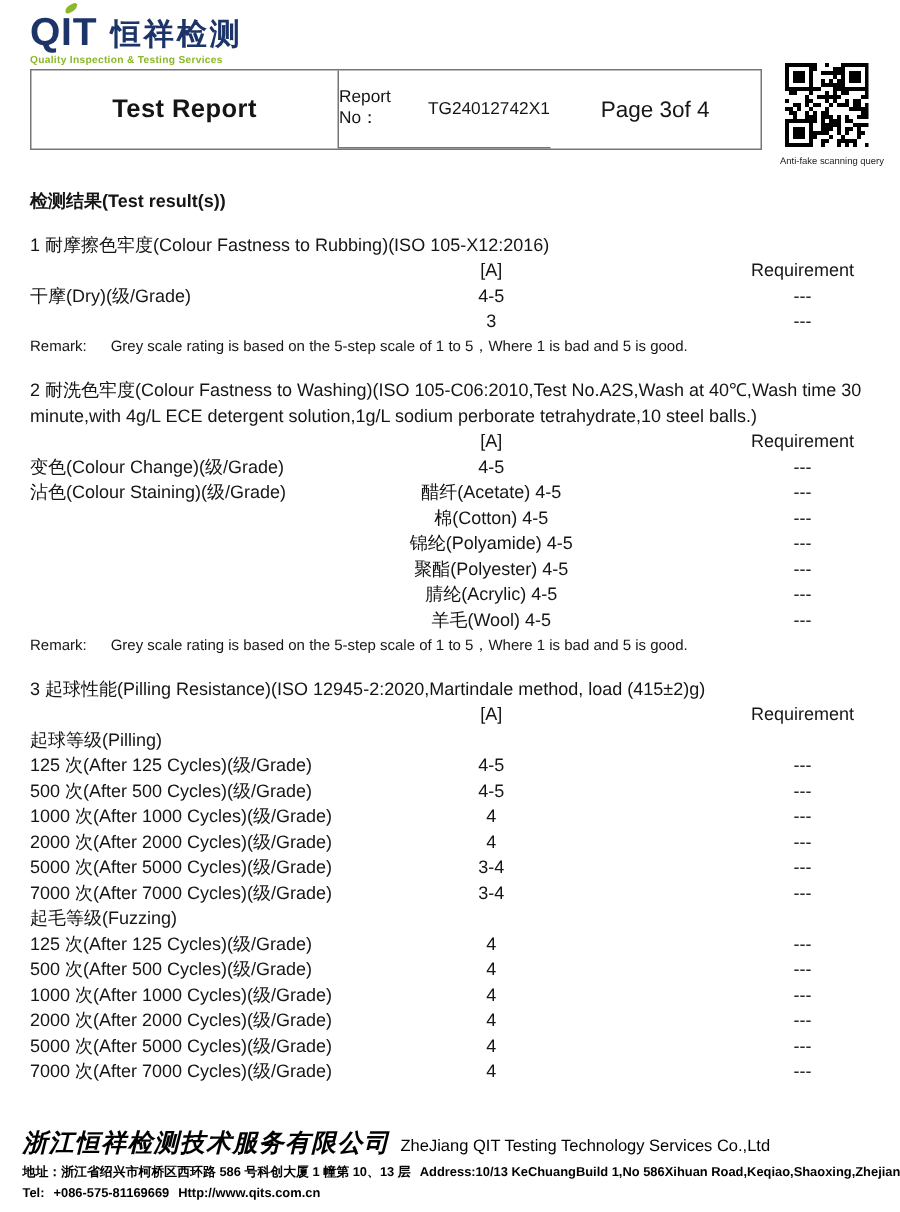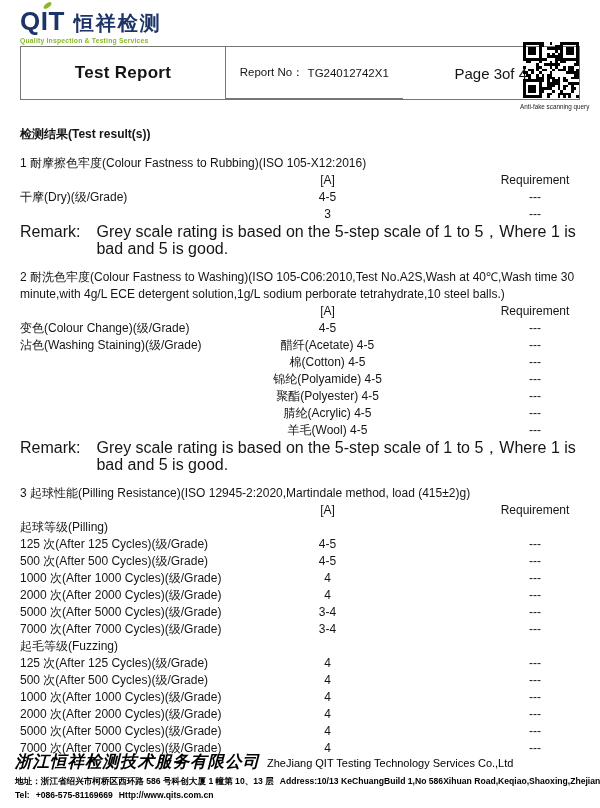--- a/index.html
+++ b/index.html
@@ -8,39 +8,39 @@
     font-family:"Liberation Sans",sans-serif;color:#151515;overflow:hidden;
   }
   
   .logo{position:absolute;left:20px;top:8px;}
   .logo-top{display:flex;align-items:flex-end;gap:9px;}
   .logo-qit{position:relative;font-size:26px;font-weight:800;color:#1c3468;line-height:1;letter-spacing:0.5px;}
   .leaf{position:absolute;left:23px;top:-5px;width:9px;height:5px;background:#8ab829;border-radius:70% 30% 70% 30%;transform:rotate(-22deg);}
   .logo-cn{font-size:20px;font-weight:700;color:#1c3468;letter-spacing:2px;line-height:1.05;}
   .logo-tagline{font-size:6.8px;font-weight:700;color:#8ab829;margin-top:3px;letter-spacing:0.2px;}
   
-  .hdr-table{position:absolute;left:20px;top:46px;width:560px;height:54px;border:1px solid #767676;display:flex;box-sizing:border-box;background:#fff;}
+  .hdr-table{position:absolute;left:20px;top:46px;width:488px;height:54px;border:1px solid #767676;display:flex;box-sizing:border-box;background:#fff;}
   .hdr-left{width:204px;border-right:1px solid #767676;display:flex;align-items:center;justify-content:center;font-size:17px;font-weight:700;letter-spacing:0.3px;}
   .hdr-right{flex:1;display:flex;flex-direction:row;}
   .hdr-rno{flex:1;border-bottom:1px solid #767676;display:flex;align-items:center;justify-content:center;font-size:11.5px;gap:4px;}
   .hdr-page{flex:1;display:flex;align-items:center;justify-content:center;font-size:15px;}
   
   .qr-wrap{position:absolute;right:18px;top:42px;width:62px;text-align:center;}
   .qr-caption{font-size:6.3px;color:#222;margin-top:1px;white-space:nowrap;}
   
   .content{position:absolute;left:20px;right:20px;top:126px;}
   .results-title{font-size:12px;font-weight:700;line-height:17px;}
   .section{margin-top:12px;}
   .sec-heading{font-size:12px;line-height:17px;}
   .sec-heading b{font-weight:400;}
   .row{display:grid;grid-template-columns:250px 115px 1fr 90px;font-size:12px;line-height:17px;}
   .c-label{grid-column:1;white-space:nowrap;}
   .c-val{grid-column:2;text-align:center;white-space:nowrap;}
   .c-req{grid-column:4;text-align:center;}
-  .remark{display:flex;gap:16px;font-size:16px;line-height:17px;}
+  .remark{display:flex;gap:16px;font-size:10px;line-height:17px;}
   
   .footer{position:absolute;left:15px;right:10px;bottom:8px;}
   .f-company{display:flex;align-items:baseline;gap:7px;}
   .f-cn{font-family:"DejaVu Serif",serif;font-style:italic;font-weight:700;font-size:16.5px;color:#000;letter-spacing:1px;}
   .f-en{font-size:11px;color:#000;}
   .f-line{font-size:8.6px;font-weight:700;color:#000;margin-top:2.5px;display:flex;gap:6px;flex-wrap:nowrap;white-space:nowrap;}
 </style>
 </head>
 <body>
 
@@ -352,21 +352,21 @@
       </div>
       <div>
 
           <div class="row">
             <span class="c-label">变色(Colour Change)(级/Grade)</span>
             <span class="c-val">4-5</span>
             <span class="c-req">---</span>
           </div>
 
           <div class="row">
-            <span class="c-label">沾色(Washing Staining)(级/Grade)</span>
+            <span class="c-label">沾色(Colour Staining)(级/Grade)</span>
             <span class="c-val">醋纤(Acetate) 4-5</span>
             <span class="c-req">---</span>
           </div>
 
           <div class="row">
             <span class="c-label"></span>
             <span class="c-val">棉(Cotton) 4-5</span>
             <span class="c-req">---</span>
           </div>
 

